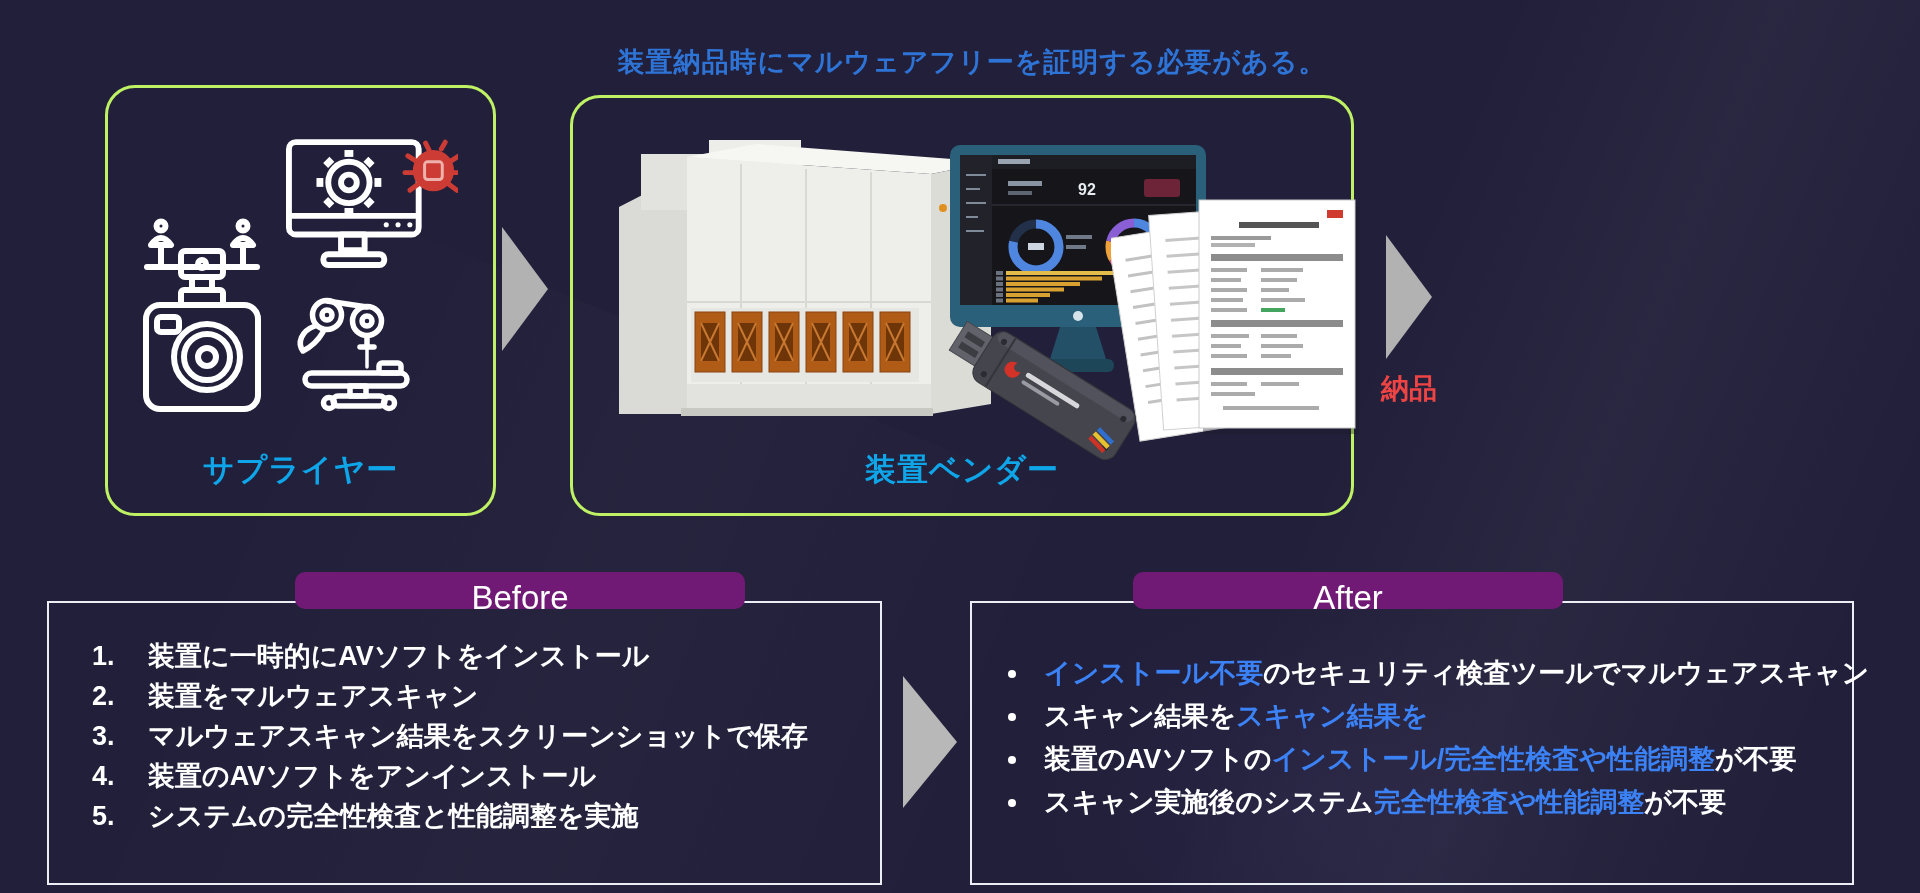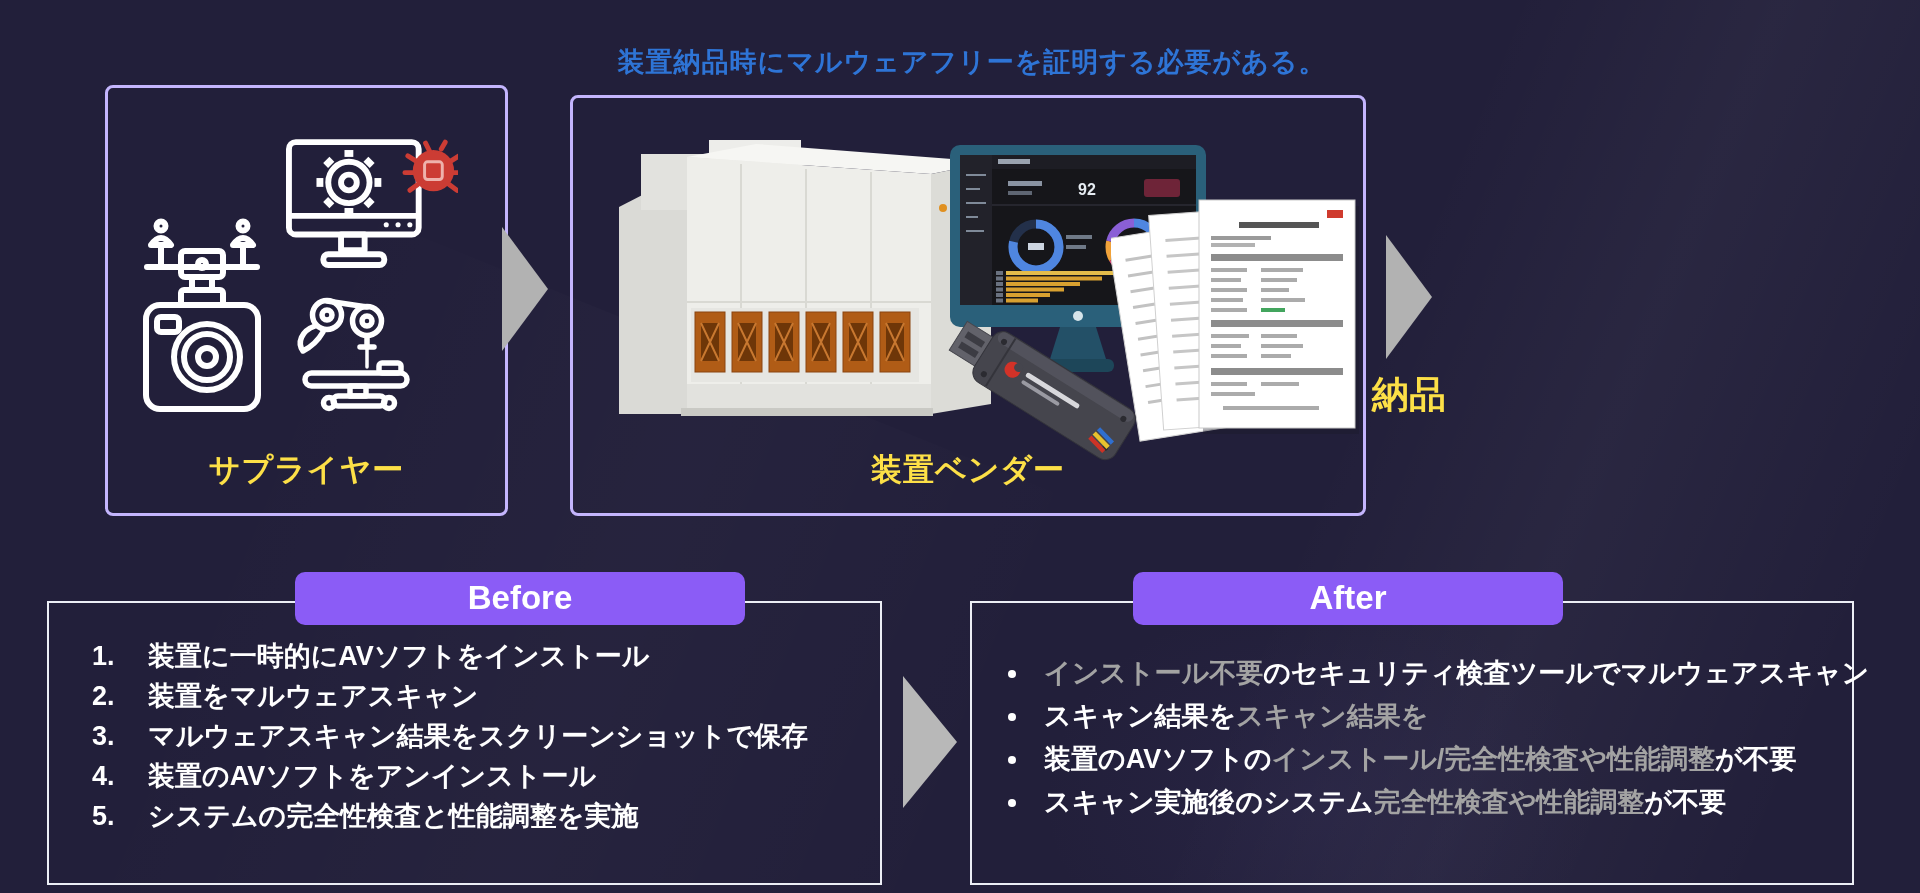--- a/index.html
+++ b/index.html
@@ -10,65 +10,65 @@
   .bg-streak.a{left:1330px;top:-150px;width:560px;height:1300px;transform:rotate(22deg);
     background:linear-gradient(90deg,rgba(255,255,255,0) 0%,rgba(255,255,255,0.035) 45%,rgba(255,255,255,0) 100%);}
   .bg-streak.b{left:120px;top:320px;width:820px;height:1000px;transform:rotate(22deg);
     background:linear-gradient(90deg,rgba(255,255,255,0) 0%,rgba(255,255,255,0.02) 50%,rgba(255,255,255,0) 100%);}
   .bg-blob{position:absolute;left:1040px;top:590px;width:560px;height:420px;border-radius:50%;
     background:radial-gradient(ellipse at center,rgba(90,80,150,0.10),rgba(0,0,0,0) 70%);pointer-events:none;}
 
   .main-title{position:absolute;top:44px;left:12px;width:1920px;text-align:center;
     color:#2e74d6;font-size:27px;font-weight:bold;letter-spacing:1px;}
 
-  .flow-box{position:absolute;border:3px solid #c4b5fd;border-radius:8px;padding-left:12px;}
+  .flow-box{position:absolute;border:3px solid #bef264;border-radius:30px;}
   #supplier-box{left:105px;top:85px;width:385px;height:425px;}
   #vendor-box{left:570px;top:95px;width:778px;height:415px;}
   #factory-box{left:1453px;top:90px;width:383px;height:418px;}
   .flow-label{position:absolute;left:0;right:0;bottom:22px;text-align:center;
-    color:#fde047;font-size:31px;font-weight:bold;letter-spacing:1px;}
+    color:#0ea5e9;font-size:31px;font-weight:bold;letter-spacing:1px;}
 
   .tri{position:absolute;width:0;height:0;}
   #arrow-supplier-vendor{left:502px;top:227px;border-left:46px solid #b2b2b2;
     border-top:62px solid transparent;border-bottom:62px solid transparent;}
   #arrow-vendor-factory{left:1386px;top:235px;border-left:46px solid #b2b2b2;
     border-top:62px solid transparent;border-bottom:62px solid transparent;}
   #arrow-before-after{left:903px;top:676px;border-left:54px solid #b8b8b8;
     border-top:66px solid transparent;border-bottom:66px solid transparent;}
   #delivery-label{position:absolute;left:1348px;top:370px;width:122px;text-align:center;
-    color:#fde047;font-size:37px;font-weight:bold;}
+    color:#ef4444;font-size:28px;font-weight:bold;}
 
   .abs{position:absolute;}
   
   .icon-monitor{left:178px;top:50px;width:172px;height:142px;}
   .icon-drone{left:35px;top:123px;width:118px;height:212px;}
   .icon-robot{left:185px;top:203px;width:128px;height:126px;}
   
   .equipment{left:18px;top:14px;width:425px;height:330px;}
   .dash-monitor{left:375px;top:45px;width:270px;height:248px;}
   .docs{left:538px;top:90px;width:250px;height:268px;}
   .usb{left:368px;top:258px;width:205px;height:66px;transform:rotate(32deg);}
   .factory-icon{left:72px;top:72px;width:240px;height:228px;}
 
   
   .panel{position:absolute;border:2px solid #eceef5;background:rgba(255,255,255,0.0);}
   #before-box{left:47px;top:601px;width:831px;height:280px;}
   #after-box{left:970px;top:601px;width:880px;height:280px;}
-  .badge{position:absolute;height:53px;background:#8b5cf6;border-radius:10px;color:#fff;
-    font-size:33px;font-weight:bold;text-align:center;line-height:52px;z-index:3;}
+  .badge{position:absolute;height:37px;background:#701a75;border-radius:10px;color:#fff;
+    font-size:33px;font-weight:normal;text-align:center;line-height:52px;z-index:3;}
   #before-badge{left:295px;top:572px;width:450px;}
   #after-badge{left:1133px;top:572px;width:430px;}
 
   .num-list{position:absolute;left:92px;top:636px;color:#fff;font-size:27px;font-weight:bold;}
   .num-list .row{display:flex;line-height:40px;white-space:nowrap;}
   .num-list .num{width:56px;flex:0 0 56px;}
   .bullet-list{position:absolute;left:1002px;top:652px;color:#fff;font-size:27px;font-weight:bold;}
   .bullet-list .row{display:flex;align-items:center;line-height:43px;white-space:nowrap;}
   .bullet-list .dot{width:8px;height:8px;border-radius:50%;background:#fff;margin:0 28px 0 6px;flex:0 0 8px;}
-  .bullet-list .hl{color:#a3a3a3;}
+  .bullet-list .hl{color:#3b82f6;}
 </style>
 </head>
 <body>
 
 <div class="slide">
   <div class="bg-streak a"></div>
   <div class="bg-streak b"></div>
   <div class="bg-blob"></div>
 
   <div class="main-title">装置納品時にマルウェアフリーを証明する必要がある。</div>

